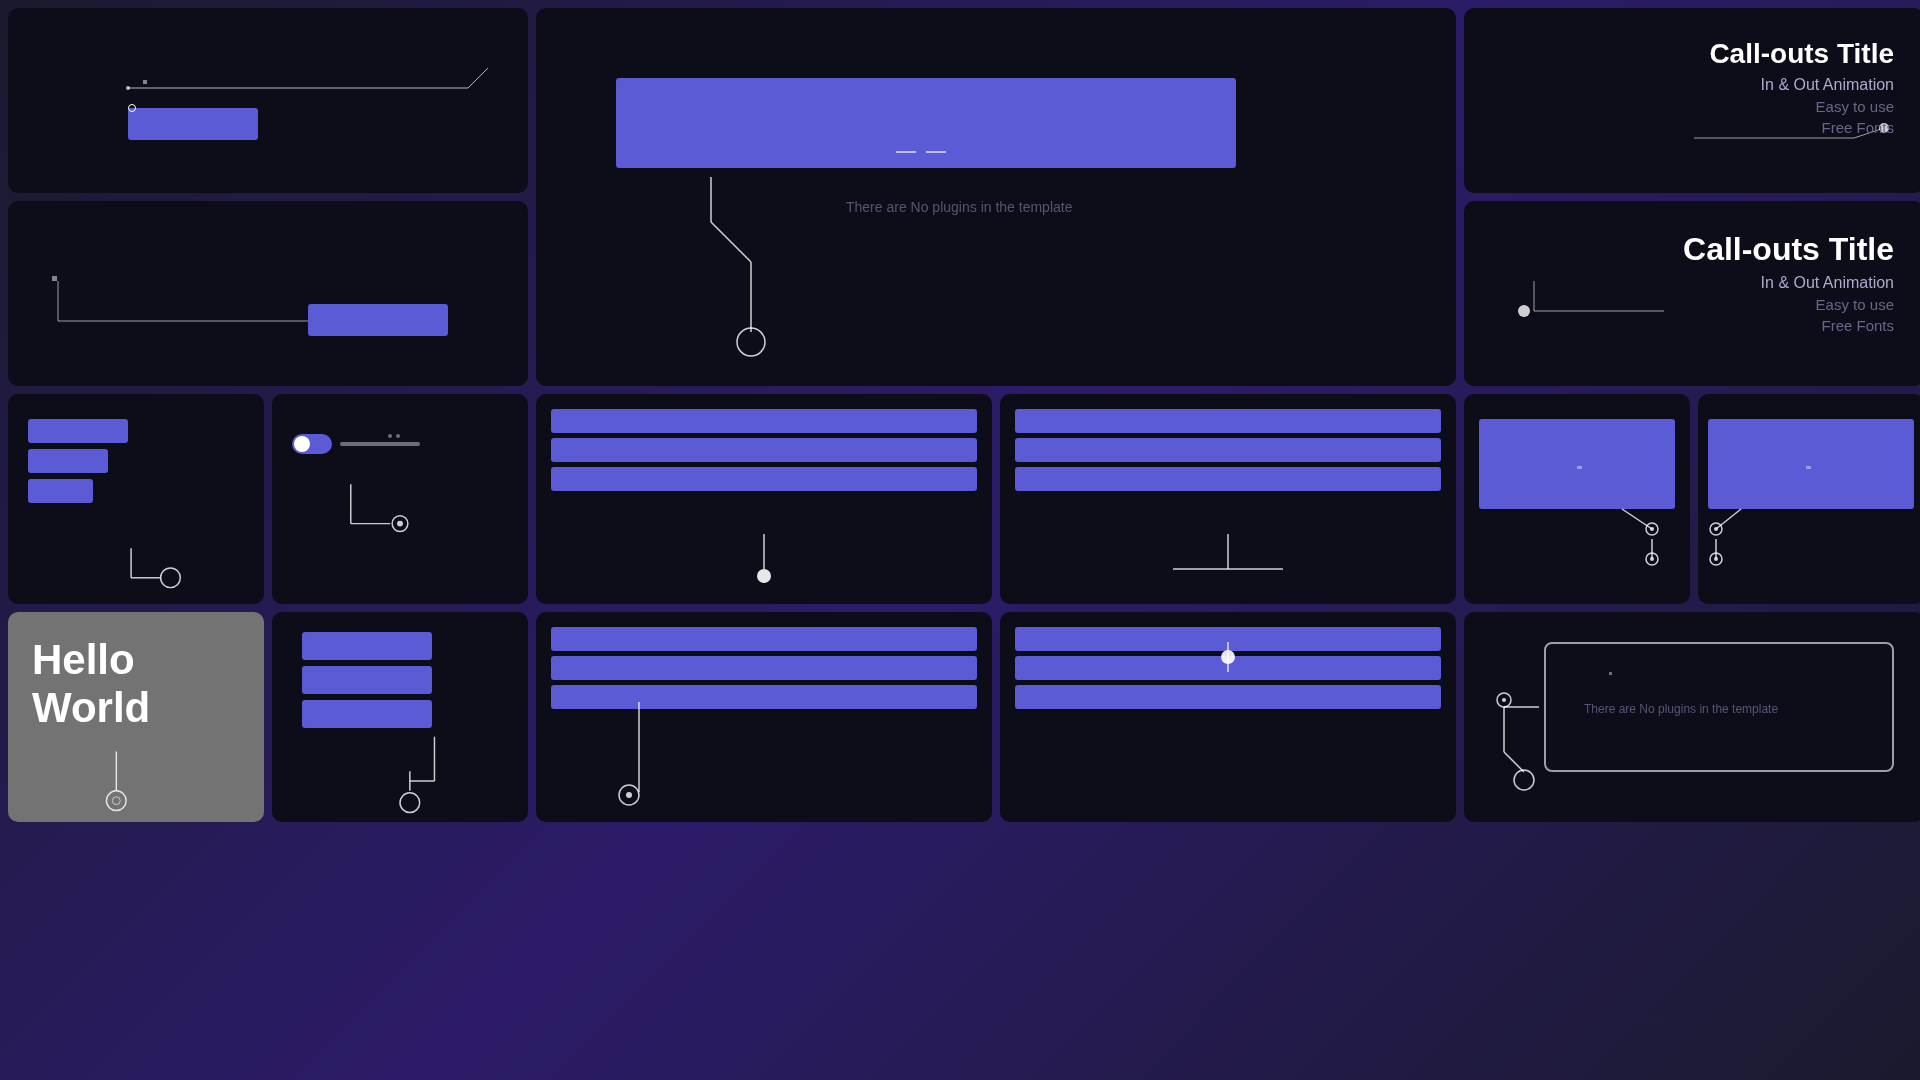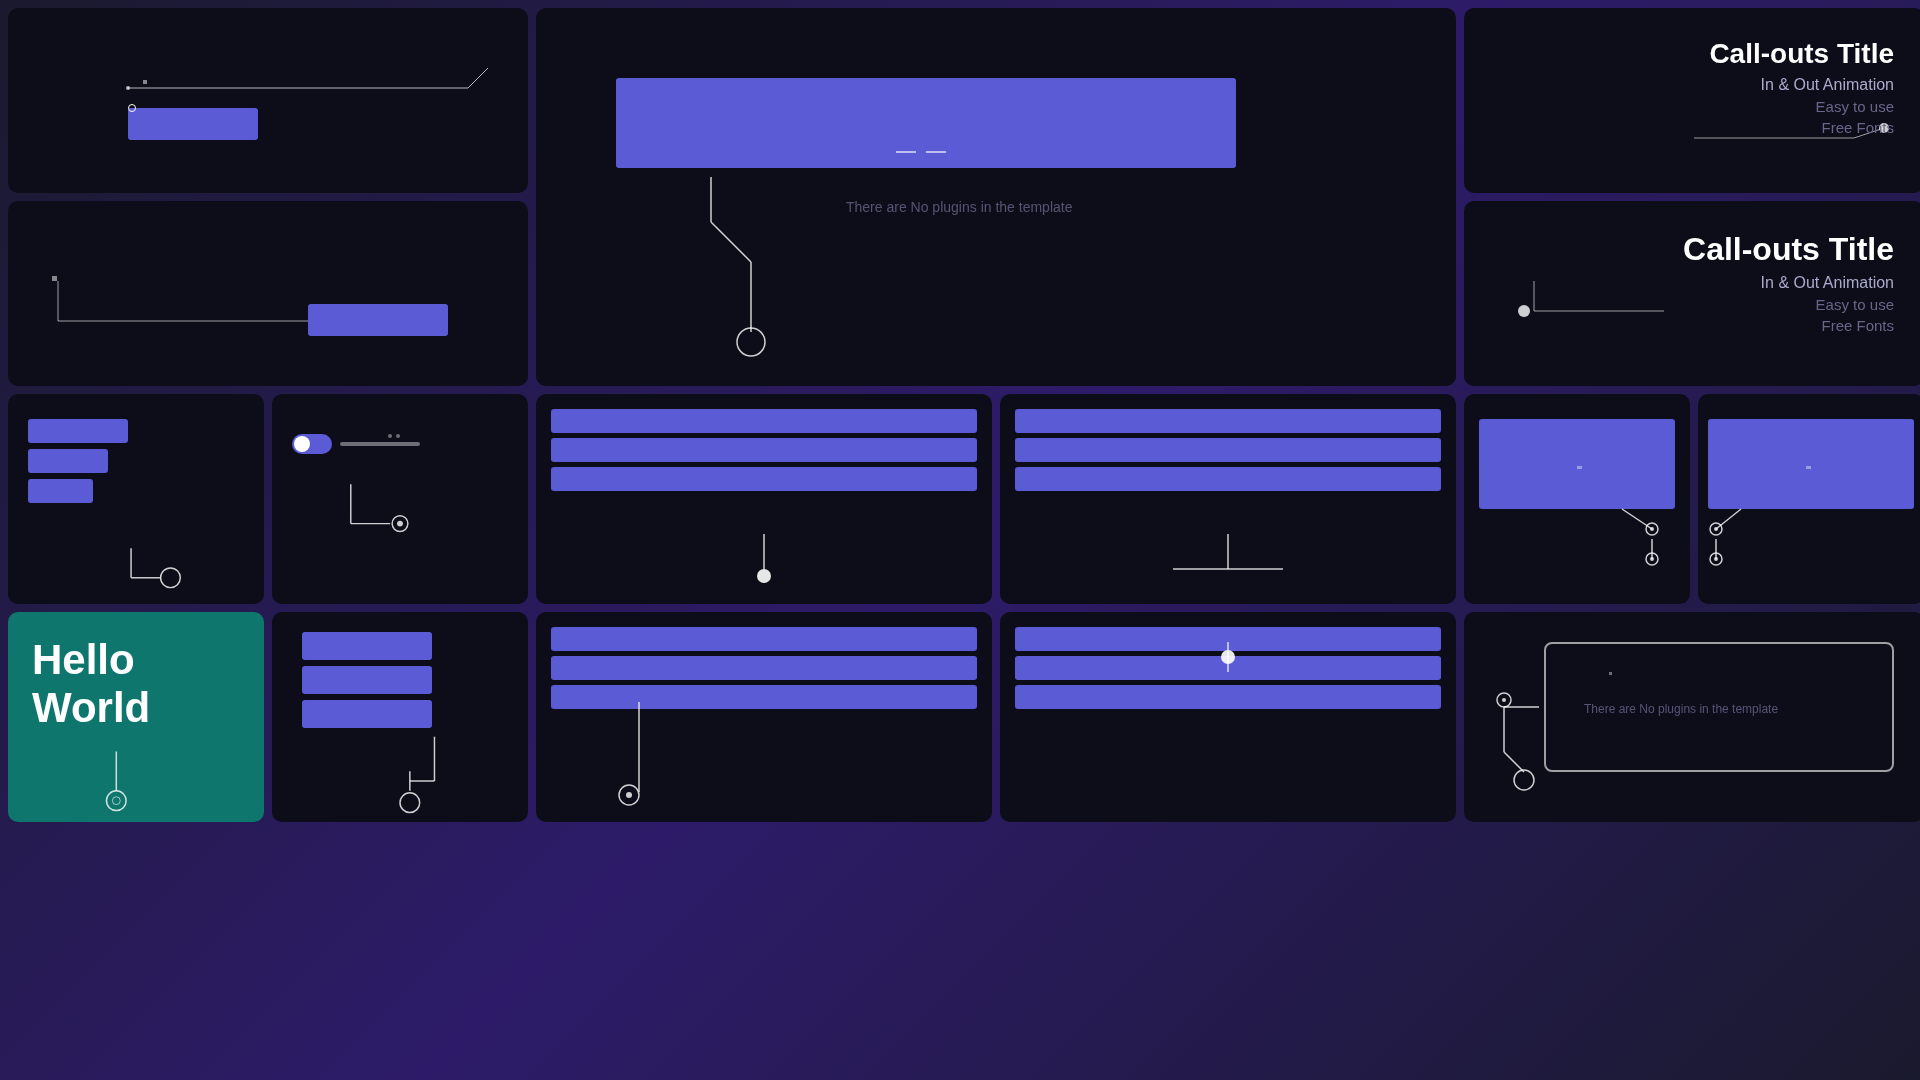--- a/index.html
+++ b/index.html
@@ -45,21 +45,21 @@
     .cell-3-2a { background: #0d0d1a; border-radius: 10px; position: relative; overflow: hidden; }
     .cell-3-2b { background: #0d0d1a; border-radius: 10px; position: relative; overflow: hidden; }
     .cell-3-2c { background: #0d0d1a; border-radius: 10px; position: relative; overflow: hidden; }
     .cell-3-2d { background: #0d0d1a; border-radius: 10px; position: relative; overflow: hidden; }
     .cell-3-3 { grid-column: 3; grid-row: 3; display: grid; grid-template-columns: 1fr 1fr; gap: 8px; background: transparent; }
     .cell-3-3a { background: #0d0d1a; border-radius: 10px; position: relative; overflow: hidden; }
     .cell-3-3b { background: #0d0d1a; border-radius: 10px; position: relative; overflow: hidden; }
 
     
     .cell-4-1 { grid-column: 1; grid-row: 4; display: grid; grid-template-columns: 1fr 1fr; gap: 8px; background: transparent; }
-    .cell-4-1a { background: #0f766e; border-radius: 10px; position: relative; overflow: hidden; }
+    .cell-4-1a { background: #737373; border-radius: 10px; position: relative; overflow: hidden; }
     .cell-4-1b { background: #0d0d1a; border-radius: 10px; position: relative; overflow: hidden; }
     .cell-4-3 { grid-column: 3; grid-row: 4; }
 
     
     .purple-bar {
       background: #5b5bd6;
       border-radius: 3px;
       position: absolute;
     }
 

